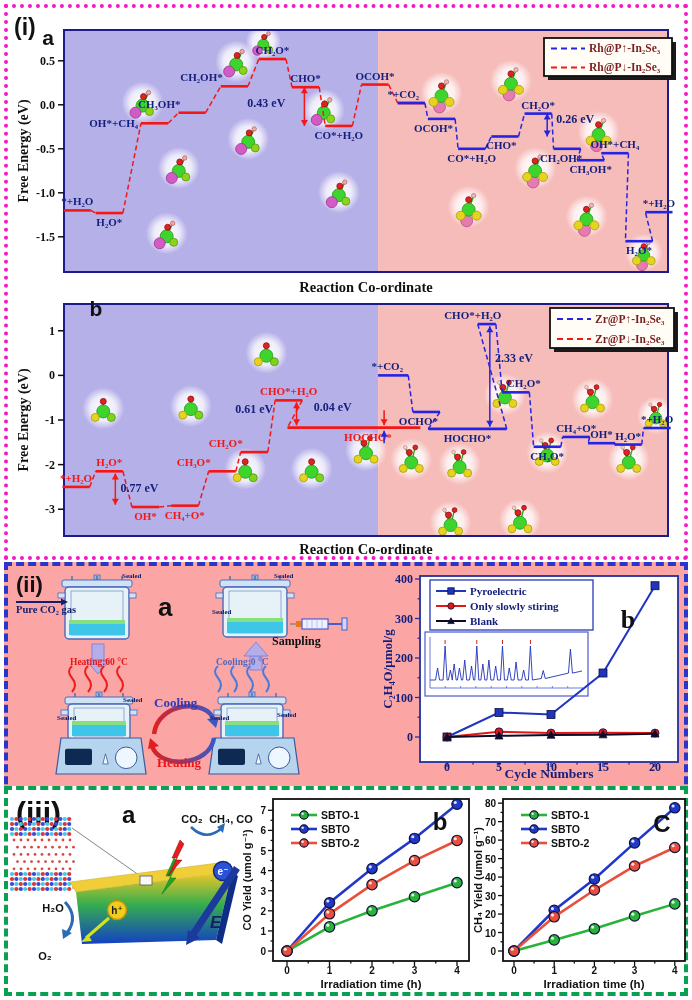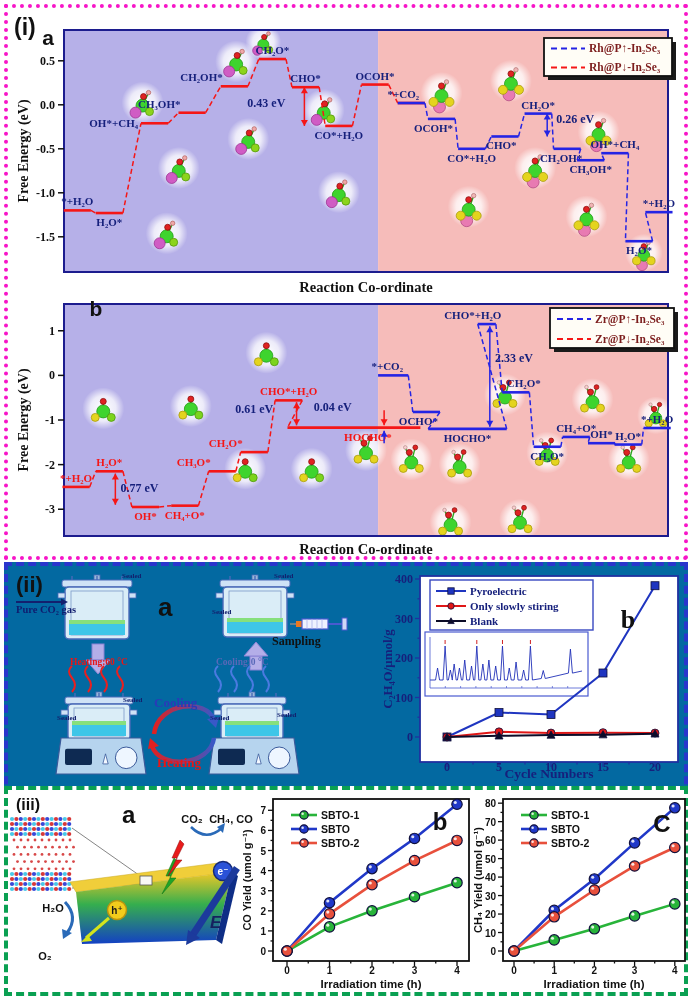--- a/index.html
+++ b/index.html
@@ -1,20 +1,20 @@
 <!DOCTYPE html>
 <html><head>
 <meta charset="utf-8">
 <style>
   html,body{margin:0;padding:0;}
   body{width:692px;height:1000px;position:relative;background:#ffffff;overflow:hidden;
        font-family:"Liberation Sans","DejaVu Sans",sans-serif;}
   .panel{position:absolute;box-sizing:border-box;background:#fff;}
   #panel-i{left:4px;top:4px;width:684px;height:556px;border:4px dotted #f715c8;}
-  #panel-ii{left:4px;top:562px;width:684px;height:246px;border:4px dashed #2a35cc;background:#0369a1;padding-left:44px;}
+  #panel-ii{left:4px;top:562px;width:684px;height:246px;border:4px dashed #2a35cc;background:#fca5a5;padding-left:44px;}
   #panel-iii{left:4px;top:786px;width:684px;height:210px;border:4px dashed #0aa052;}
   .panel svg{position:absolute;left:0;top:0;overflow:visible;}
   .plab{position:absolute;font-weight:bold;color:#111;font-family:"Liberation Sans","DejaVu Sans",sans-serif;}
 </style>
 </head>
 <body>
 
 <div class="panel" id="panel-i">
   <span class="plab" style="left:6px;top:6px;font-size:23px;">(i)</span>
   <svg id="svg-i" width="676" height="548">
@@ -808,21 +808,21 @@
         <text x="462" y="44" font-size="11" fill="#16207c" text-anchor="start" font-weight="bold" font-family="&quot;Liberation Serif&quot;,&quot;DejaVu Serif&quot;,serif" font-style="normal">Only slowly stiring</text>
         <line x1="428" y1="55" x2="458" y2="55" stroke="#0c0c28" stroke-width="2"></line>
         <polygon points="443,51.8 439.8,57.56 446.2,57.56" fill="#0c0c28" stroke="#10103c" stroke-width="0.8"></polygon>
         <text x="462" y="59" font-size="11" fill="#16207c" text-anchor="start" font-weight="bold" font-family="&quot;Liberation Serif&quot;,&quot;DejaVu Serif&quot;,serif" font-style="normal">Blank</text>
         <text x="620" y="62" font-size="26" fill="#111" text-anchor="middle" font-weight="bold" font-family="&quot;Liberation Serif&quot;,&quot;DejaVu Serif&quot;,serif" font-style="normal">b</text>
       </g>
     </svg>
 </div>
 
 <div class="panel" id="panel-iii">
-  <span class="plab" style="left:8px;top:6px;font-size:16px;">(iii)</span>
+  <span class="plab" style="left:8px;top:6px;font-size:30px;">(iii)</span>
   <svg id="svg-iii" width="676" height="202">
       <g>
         <circle cx="4" cy="29" r="2.1" fill="#48c8e8"></circle>
         <circle cx="8.4" cy="29" r="2.1" fill="#d83838"></circle>
         <circle cx="12.8" cy="29" r="2.1" fill="#3848d8"></circle>
         <circle cx="17.200000000000003" cy="29" r="2.1" fill="#48c8e8"></circle>
         <circle cx="21.6" cy="29" r="2.1" fill="#d83838"></circle>
         <circle cx="26" cy="29" r="2.1" fill="#3848d8"></circle>
         <circle cx="30.400000000000002" cy="29" r="2.1" fill="#48c8e8"></circle>
         <circle cx="34.800000000000004" cy="29" r="2.1" fill="#d83838"></circle>

